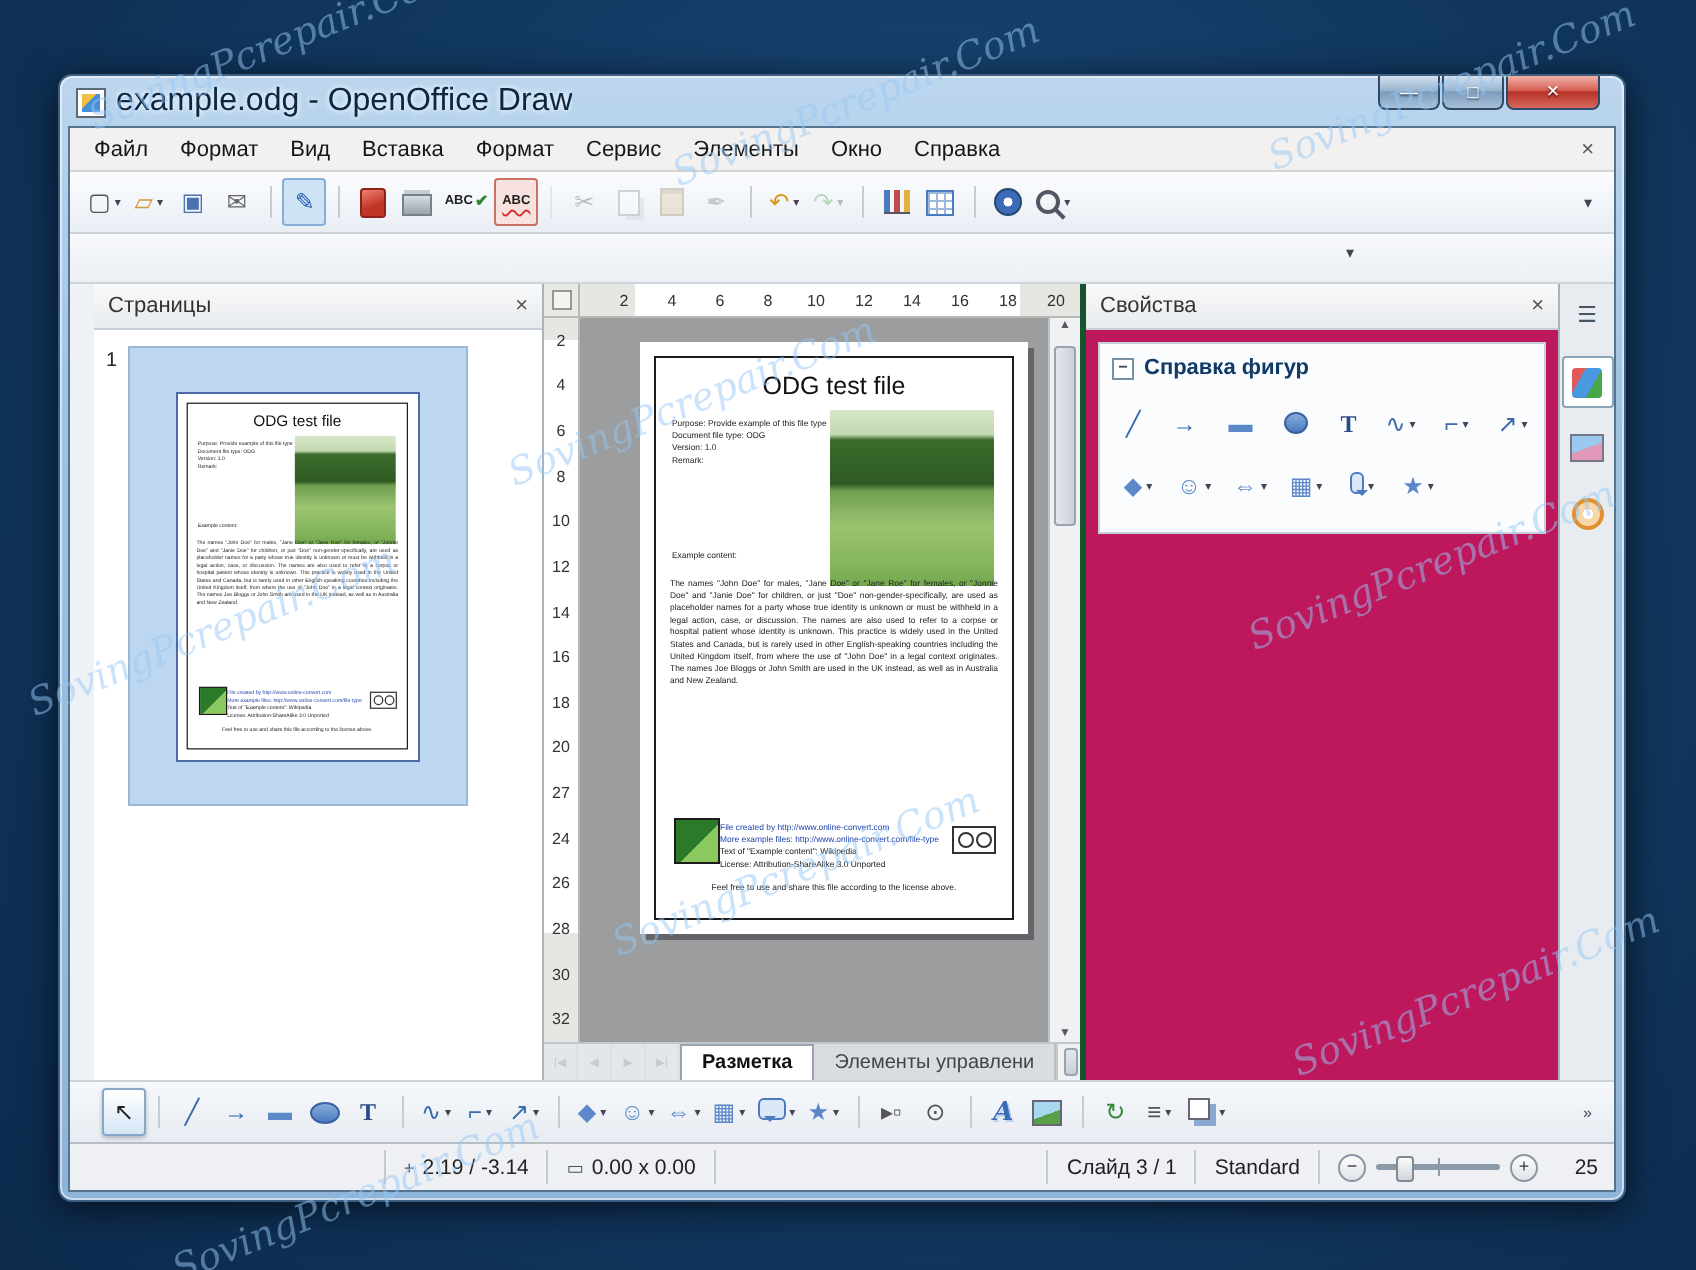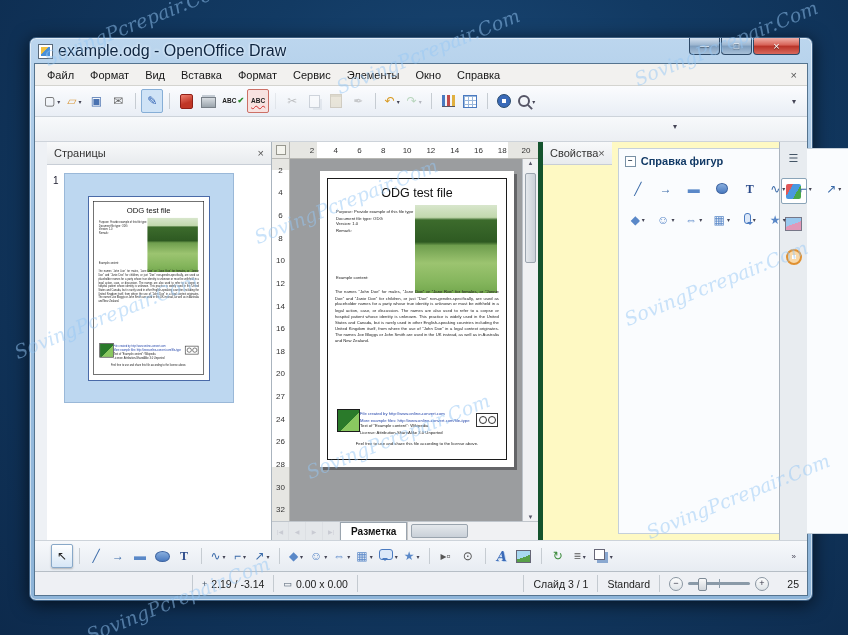--- a/index.html
+++ b/index.html
@@ -114,21 +114,21 @@
   .vthumb{position:absolute;left:2px;right:2px;top:14px;height:88px;background:linear-gradient(90deg,#e4e8ec,#c9d0d8);border:1px solid #9aa4ae;border-radius:2px;}
   .tabs-row{height:18px;flex:0 0 auto;display:flex;background:#e4e7ea;border-top:1px solid #c0c6cc;align-items:stretch;overflow:hidden;}
   .navbtn{width:16px;display:flex;align-items:center;justify-content:center;font-size:6px;color:#99a;border-right:1px solid #cfd3d8;}
   .tab{display:flex;align-items:center;padding:0 10px;font-size:10px;white-space:nowrap;}
   .tab.active-tab{background:#fff;border:1px solid #9aa4ae;border-bottom:none;font-weight:bold;color:#111;}
   .tab.inactive-tab{background:#d9dde1;color:#444;border-right:1px solid #b8bec4;overflow:hidden;max-width:104px;}
   .hscroll{flex:1 1 auto;position:relative;background:#f0f1f3;border-left:1px solid #c8c8c8;}
   .hthumb{position:absolute;top:2px;bottom:2px;left:3px;width:42%;background:linear-gradient(#e4e8ec,#c9d0d8);border:1px solid #9aa4ae;border-radius:2px;}
 
   
-  .props-panel{width:236px;flex:0 0 auto;display:flex;flex-direction:row;border-left:5px solid #14532d;background:#fef9c3;}
+  .props-panel{width:236px;flex:0 0 auto;display:flex;flex-direction:column;border-left:3px solid #14532d;background:#be185d;}
   .section{margin:6px;border:1px solid #c5d0da;background:#fafcfe;padding:4px 6px 12px;}
   .section-head{display:flex;align-items:center;gap:5px;font-size:11px;font-weight:bold;color:#123a66;padding:2px 0;}
   .collapse-box{width:9px;height:9px;border:1px solid #7890a4;background:#fff;font-size:8px;line-height:7px;text-align:center;color:#345;}
   .shape-row{display:flex;gap:2px;margin-top:8px;}
   .sbtn{width:26px;height:23px;display:inline-flex;align-items:center;justify-content:center;border:1px solid transparent;background:none;border-radius:2px;position:relative;}
 
   .deckbar{width:27px;flex:0 0 auto;border-left:1px solid #aab4be;background:#e8ecf0;display:flex;flex-direction:column;align-items:center;padding-top:3px;gap:7px;}
   .deckbtn{width:24px;height:24px;display:flex;align-items:center;justify-content:center;border:1px solid transparent;border-radius:2px;color:#445;}
   .deckbtn.active-deck{background:#fff;border-color:#8aa0b8;border-color:#8aa4b8;}
   .deckbtn.menu-deck .glyph{font-size:11px;}
@@ -497,20 +497,23 @@
               <span class="navbtn disabled">
                 <span>▶</span>
               </span>
               <span class="navbtn disabled">
                 <span>▶|</span>
               </span>
             </div>
           <div class="tab active-tab">
               <span>Разметка</span>
             </div>
+          <div class="tab inactive-tab">
+              <span>Элементы управлени</span>
+            </div>
           <div class="hscroll">
               <div class="hthumb"></div>
             </div>
         </div>
       </div>
 
       <div class="props-panel">
         <div class="panel-head">
           <span>Свойства</span>
           <span class="ph-close">×</span>

